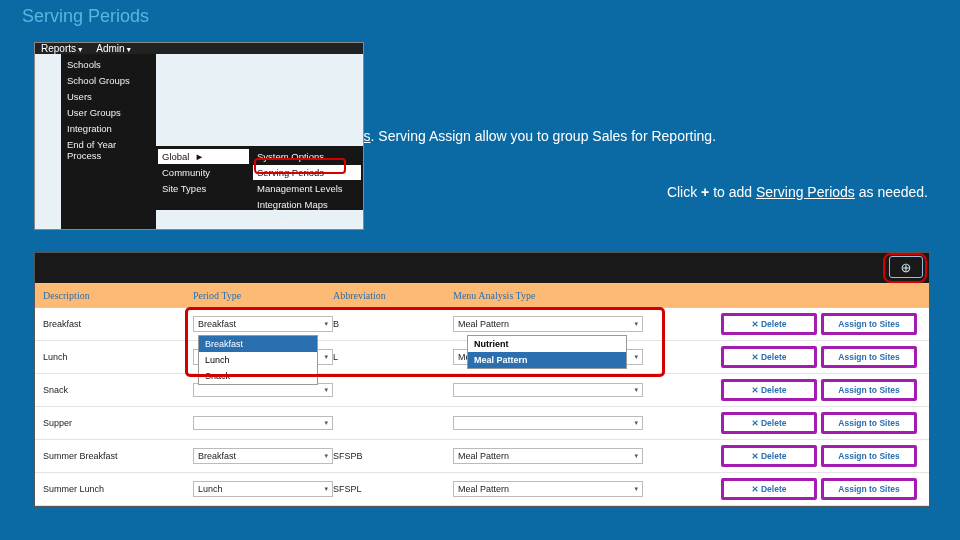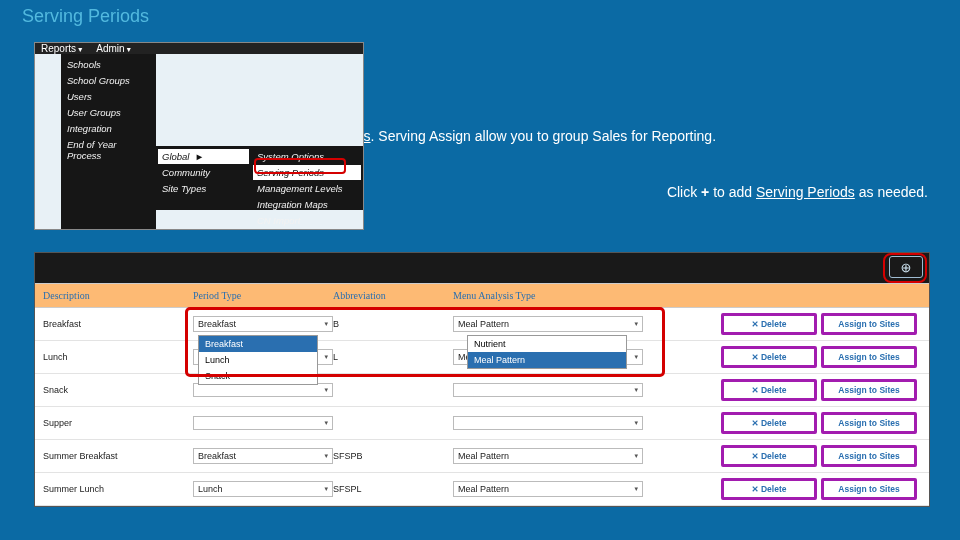--- a/index.html
+++ b/index.html
@@ -75,21 +75,20 @@
   .menugap { width: 50px; background: #e8f1f6; }
   .menulist {
     background: #161616;
     color: #f2f2f2;
     padding: 5px 6px;
     display: flex;
     flex-direction: column;
     gap: 5px;
     font-size: 9.5px;
     min-width: 95px;
-    font-style: italic;
   }
   .menulist.sub2, .menulist.sub3 { margin-top: 92px; height: 64px; }
   .menulist.sub3 { min-width: 112px; }
   .menulist .sel {
     background: #fff; color: #111; margin: -2px -4px; padding: 2px 4px;
   }
   .redbox1 {
     position: absolute;
     top: 158px; left: 254px;
     width: 92px; height: 16px;
@@ -186,21 +185,21 @@
   .ptype-drop .selopt { background: #2a6fb0; color: #fff; }
   .meal-drop {
     position: absolute;
     top: 82px; left: 432px;
     width: 160px;
     background: #fff;
     border: 1px solid #999;
     font-size: 9px;
     z-index: 5;
   }
-  .meal-drop div { padding: 3px 6px; }
+  .meal-drop div { padding: 3px 6px; font-weight: bold; }
   .meal-drop .selopt { background: #2a6fb0; color: #fff; }
   .redbox2 {
     position: absolute;
     top: 54px; left: 150px;
     width: 480px; height: 70px;
     border: 3px solid #d40000; border-radius: 5px;
     z-index: 6;
   }
 </style>
 </head>

